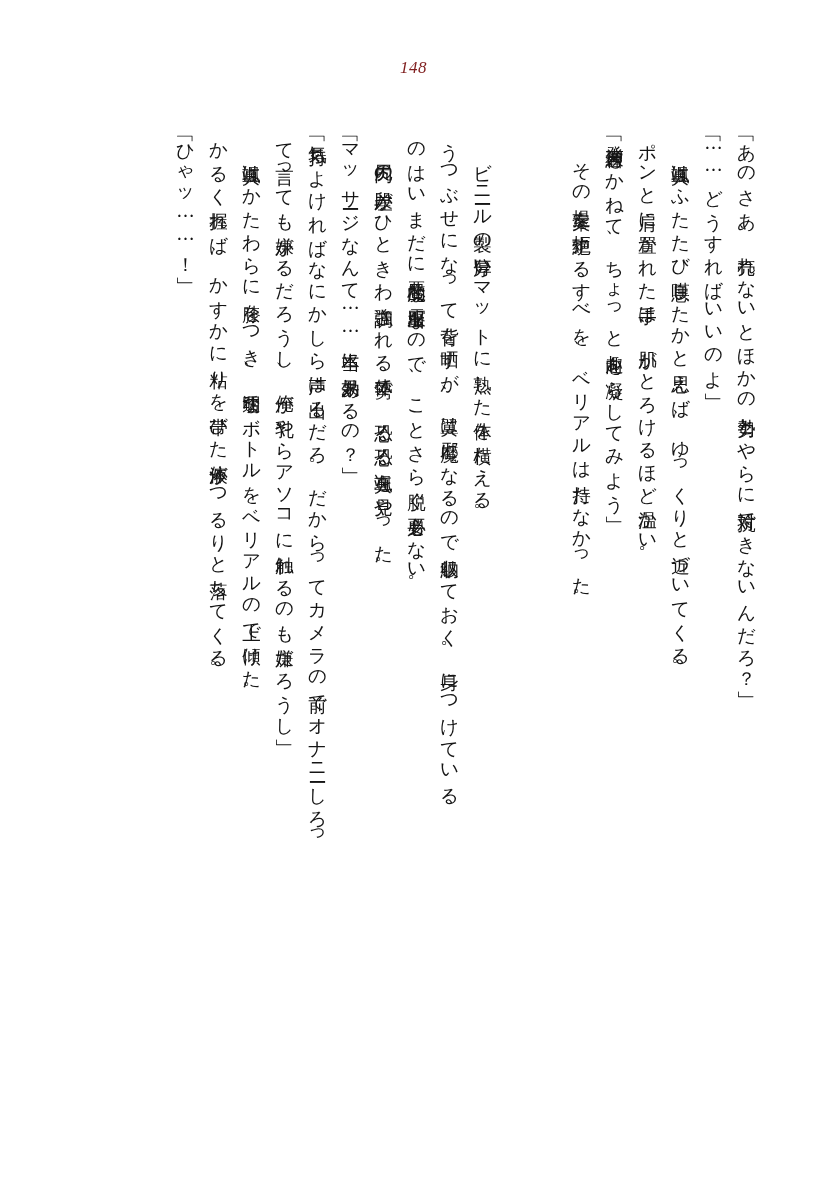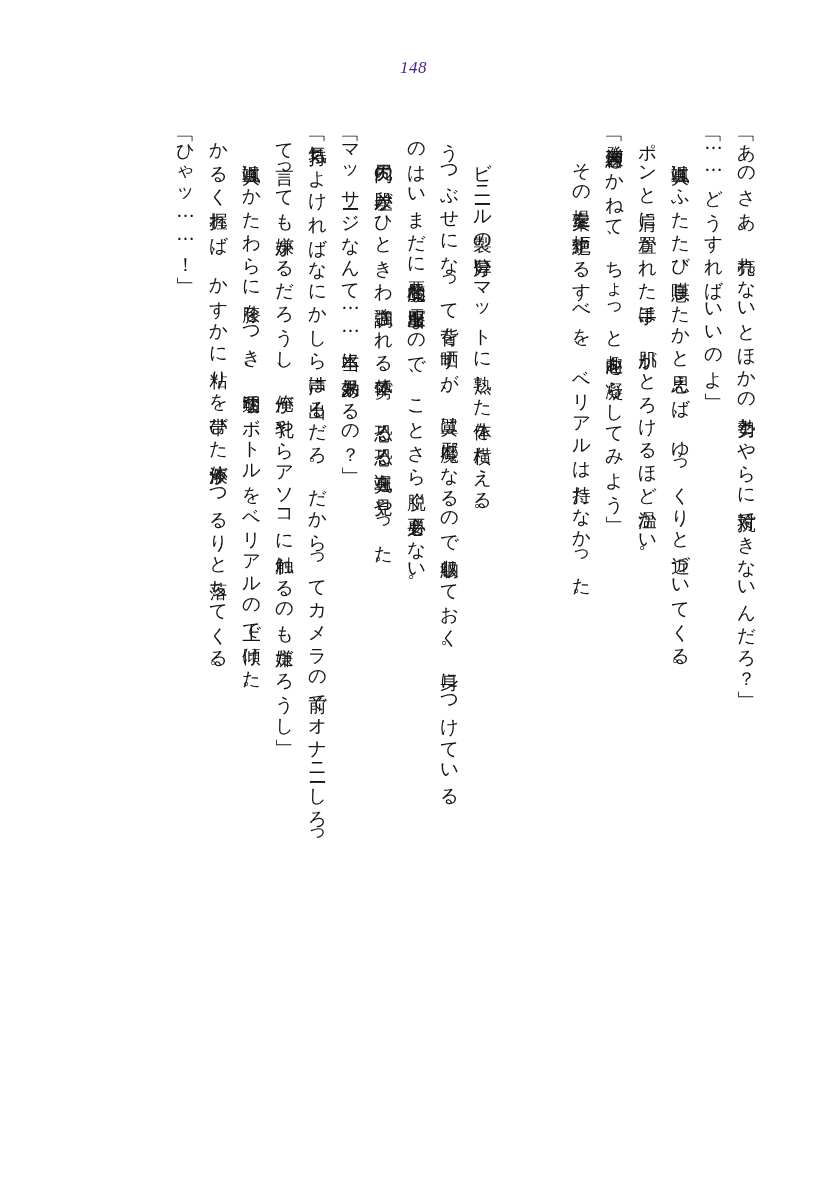--- a/index.html
+++ b/index.html
@@ -23,21 +23,21 @@
   }
   .page-number {
     position: absolute;
     top: 58px;
     left: 0;
     width: 827px;
     text-align: center;
     font-style: italic;
     font-size: 17px;
     letter-spacing: 0.5px;
-    color: #4c1d95;
+    color: #7f1d1d;
   }
   .text-block {
     position: absolute;
     top: 130px;
     right: 72px;
     left: 72px;
     height: 960px;
     display: flex;
     flex-direction: row-reverse;
     justify-content: flex-start;

